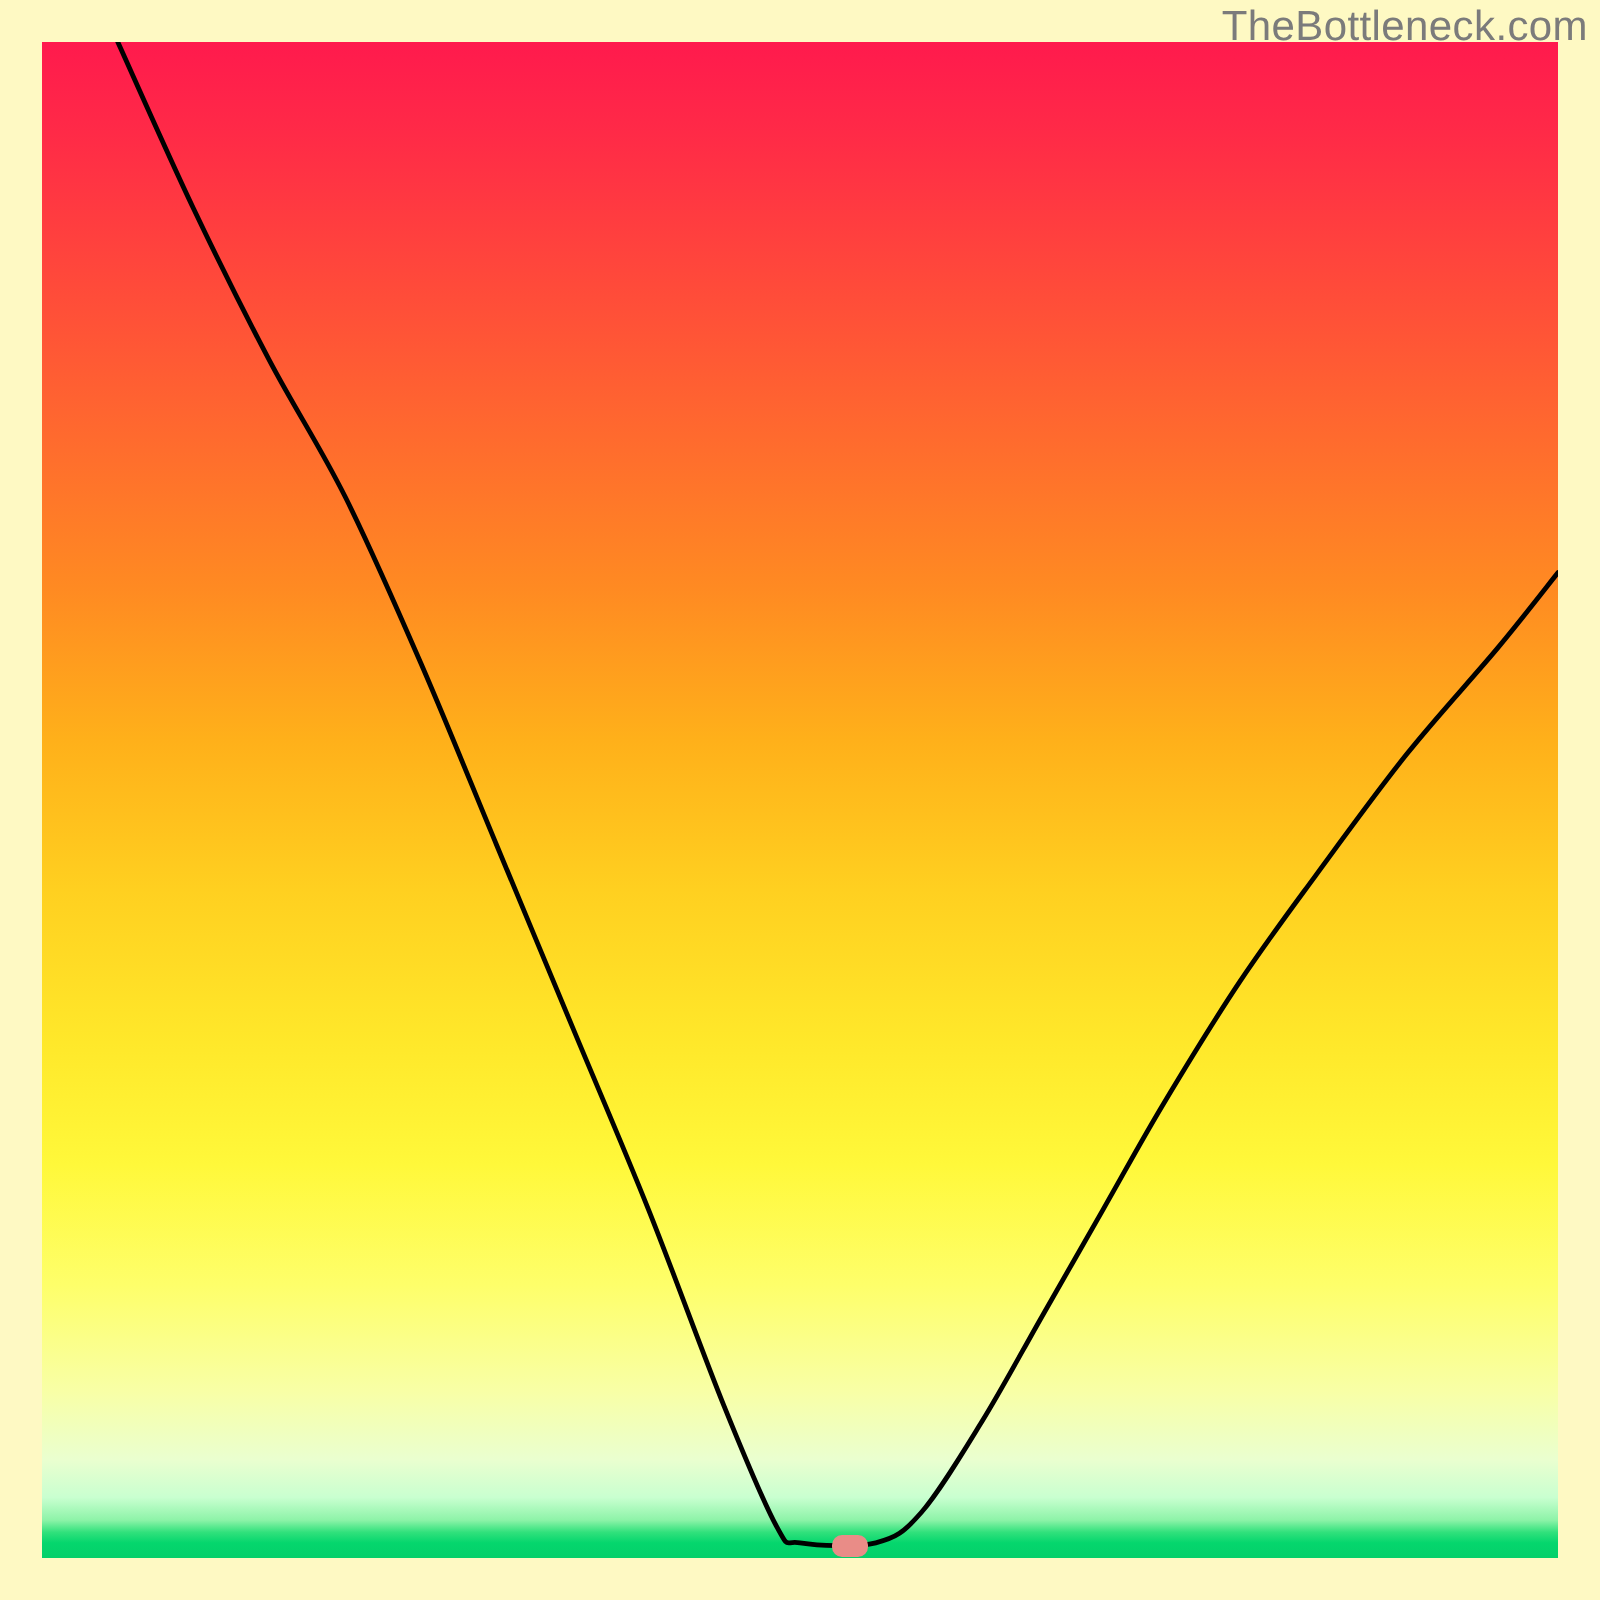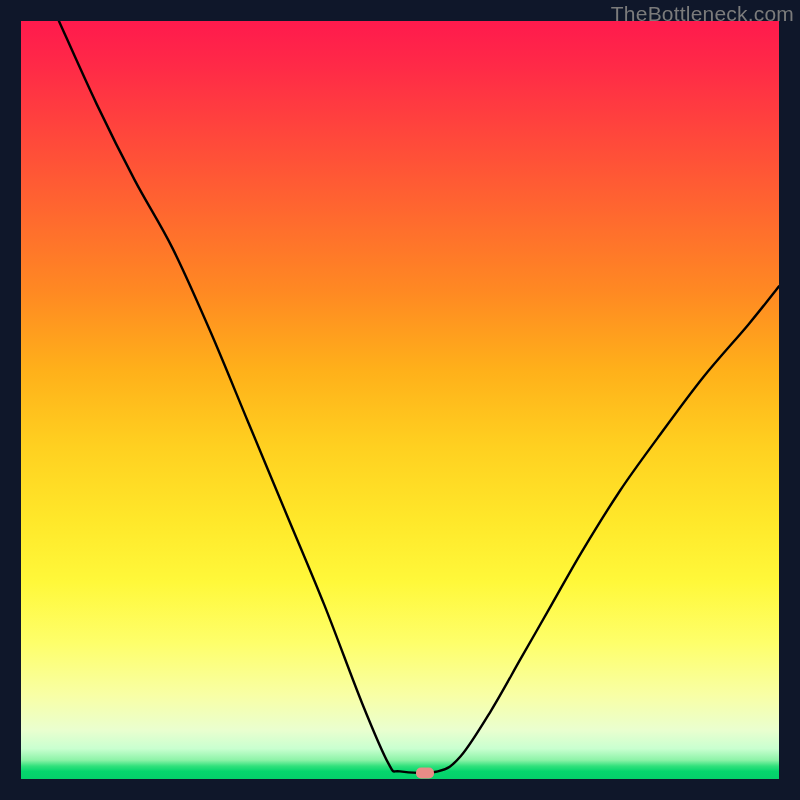--- a/index.html
+++ b/index.html
@@ -8,21 +8,21 @@
     width: 800px;
     height: 800px;
     background: #000;
     overflow: hidden;
     font-family: Arial, Helvetica, sans-serif;
   }
   .stage {
     position: relative;
     width: 800px;
     height: 800px;
-    background: #0f172a;
+    background: #fef9c3;
   }
   .plot-wrap {
     position: absolute;
     left: 21px;
     top: 21px;
     width: 758px;
     height: 758px;
   }
   .plot-bg {
     position: absolute;

